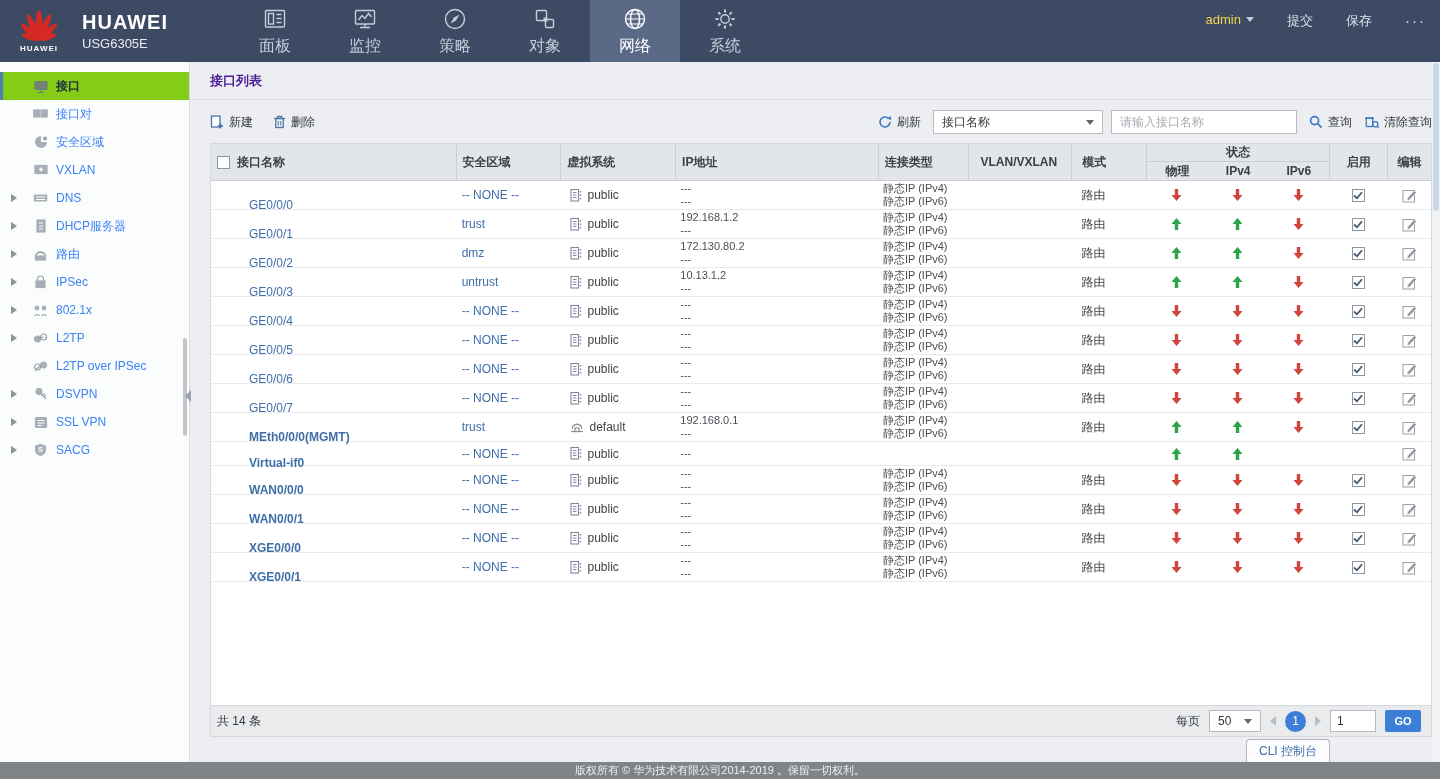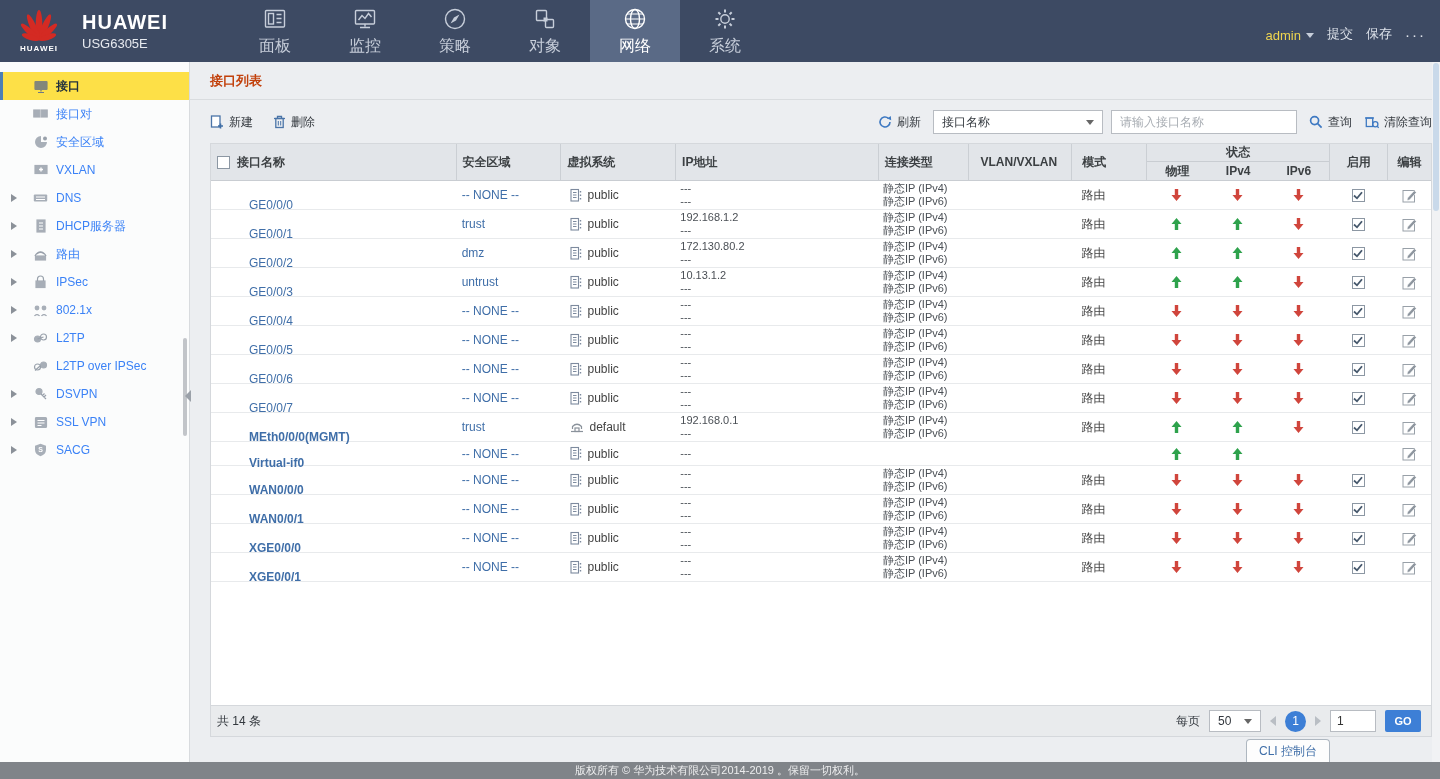--- a/index.html
+++ b/index.html
@@ -12,42 +12,42 @@
   .logo { width:58px; display:flex; flex-direction:column; align-items:center; }
   .logo-text { color:#fff; font-size:8px; font-weight:bold; letter-spacing:1px; margin-top:1px; }
   .brand-names { margin-left:14px; color:#fff; }
   .brand-name { font-size:20px; font-weight:bold; letter-spacing:1px; }
   .brand-model { font-size:13px; color:#E7EAF0; margin-top:2px; }
   .topnav { display:flex; align-items:stretch; margin-left:34px; }
   .nav-item { width:90px; display:flex; flex-direction:column; align-items:center; justify-content:center; cursor:pointer; color:#C7CEDA; }
   .nav-item.active { background:var(--active_tab,#5A6A86); color:#FFFFFF; }
   .nav-icon { height:28px; display:flex; align-items:center; }
   .nav-label { font-size:16px; margin-top:3px; }
-  .top-right { position:absolute; right:14px; top:3px; height:40px; display:flex; align-items:flex-end; gap:13px; color:#DDE2EA; font-size:13px; }
+  .top-right { position:absolute; right:14px; top:12px; height:40px; display:flex; align-items:flex-start; gap:33px; color:#DDE2EA; font-size:13px; }
   .admin-name { color:var(--admin,#EFD54F); display:flex; align-items:center; gap:5px; cursor:pointer; }
   .caret-down { width:0; height:0; border-left:4px solid transparent; border-right:4px solid transparent; border-top:5px solid #C7CEDA; display:inline-block; }
   .top-link { cursor:pointer; }
   .top-more { font-size:15px; letter-spacing:2px; cursor:pointer; }
 
   
   .sidebar { position:absolute; top:62px; left:0; width:190px; bottom:17px; background:#FBFCFC; border-right:1px solid #D8DBDE; padding-top:10px; }
   .side-item { height:28px; display:flex; align-items:center; cursor:pointer; position:relative; }
   .side-item .tri { position:absolute; left:11px; width:0; height:0; border-top:4px solid transparent; border-bottom:4px solid transparent; border-left:6px solid #8B9199; }
   .side-icon { position:absolute; left:33px; width:15px; height:15px; color:#99A1AB; display:flex; align-items:center; justify-content:center; }
   .side-label { position:absolute; left:56px; font-size:12px; color:#3b82f6; white-space:nowrap; }
-  .side-item.selected { background:#fde047; border-left:3px solid #4C7FB5;text-decoration:underline; }
+  .side-item.selected { background:#84cc16; border-left:3px solid #4C7FB5;text-decoration:underline; }
   .side-item.selected .side-icon { left:30px; color:#6E7884; }
   .side-item.selected .side-label { left:53px; color:#22303E; font-weight:bold; }
   .side-thumb { position:absolute; right:2px; top:276px; width:4px; height:98px; background:#C2C5C9; border-radius:2px; }
   .collapse-handle { position:absolute; right:-2px; top:328px; width:0; height:0; border-top:6px solid transparent; border-bottom:6px solid transparent; border-right:6px solid #9BA1A9; cursor:pointer; }
 
   
   .main { position:absolute; top:62px; left:190px; right:8px; bottom:17px; }
   .page-title-bar { height:38px; display:flex; align-items:center; padding-left:20px; border-bottom:1px solid #D9DCDF; }
-  .page-title { font-size:13px; font-weight:bold; color:#c2410c; }
+  .page-title { font-size:13px; font-weight:bold; color:#4c1d95; }
   .content { padding:7px 16px 0 20px; }
   .toolbar { width:1222px; height:30px; display:flex; align-items:center; justify-content:space-between; }
   .tb-left, .tb-right { display:flex; align-items:center; }
   .tb-btn { display:flex; align-items:center; gap:5px; margin-right:20px; cursor:pointer; color:#33383E; font-size:12px; }
   .tb-right .tb-btn { margin-right:0; margin-left:12px; }
   .tb-icon { display:flex; align-items:center; color:#3E79C2; }
   .selectbox { height:24px; background:#fff; border:1px solid #B8BCC2; display:flex; align-items:center; justify-content:space-between; padding:0 8px; cursor:pointer; color:#33383E; }
   .selectbox .caret { width:0;height:0;border-left:4px solid transparent;border-right:4px solid transparent;border-top:5px solid #666; }
   .filter-select { width:170px; margin-left:12px; }
   .search-input { width:186px; height:24px; border:1px solid #B8BCC2; background:#fff; padding:0 8px; font-size:12px; color:#333; margin-left:8px; font-family:inherit; }

